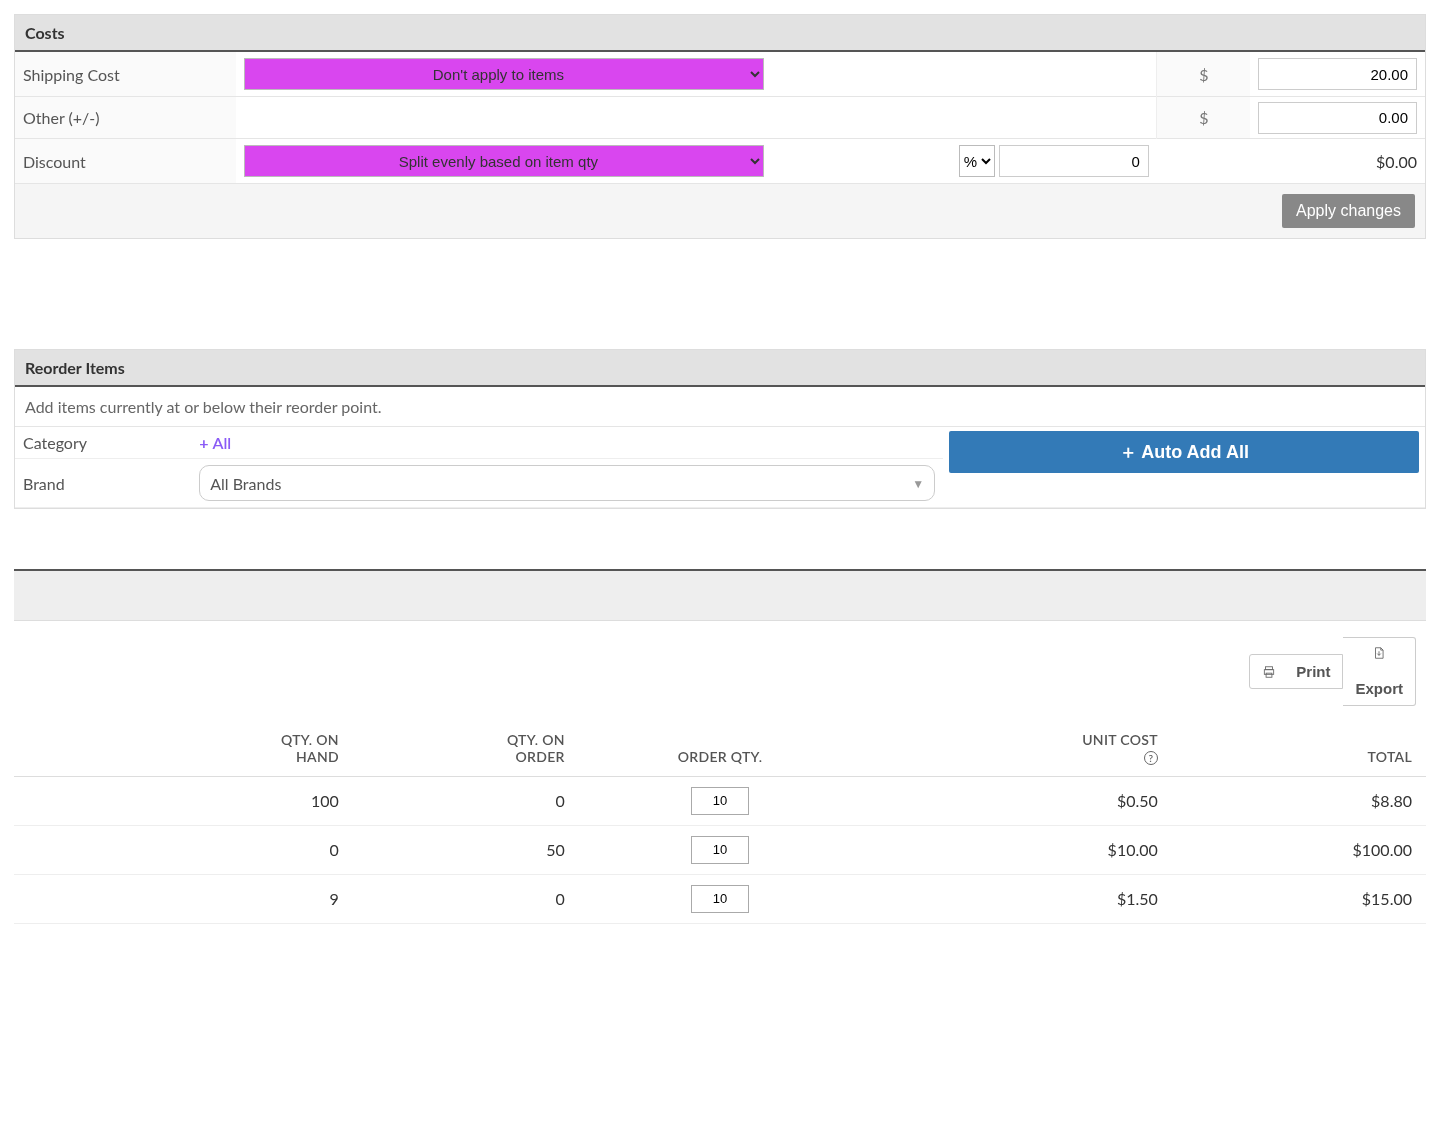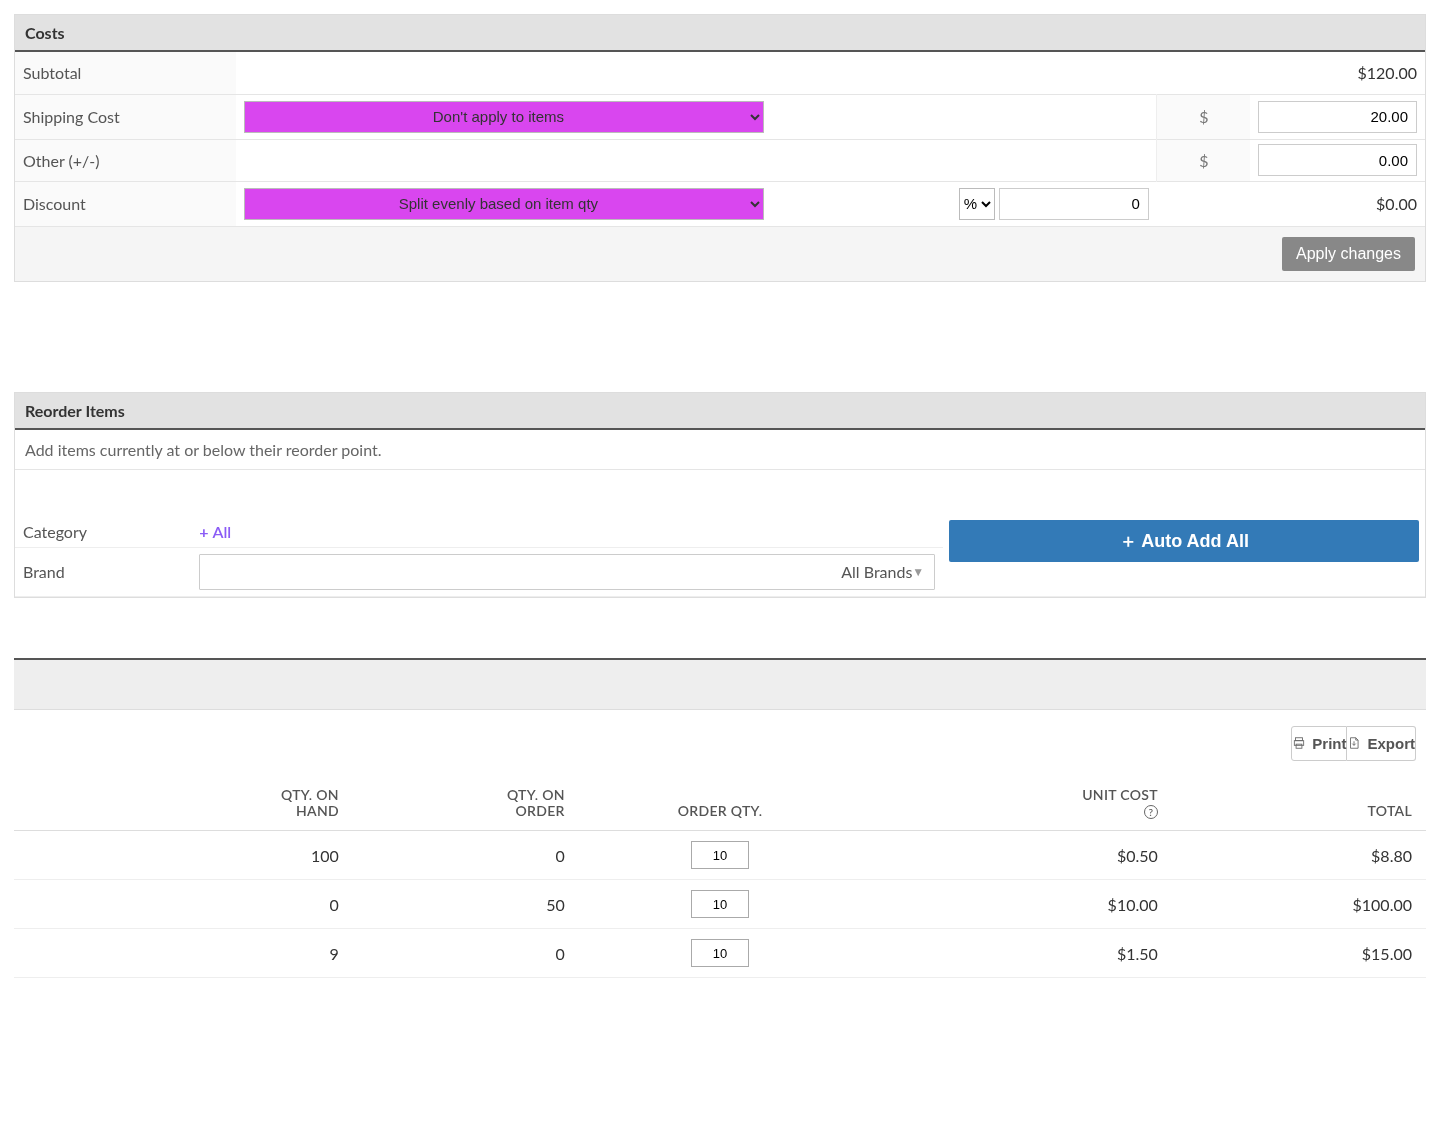--- a/index.html
+++ b/index.html
@@ -37,48 +37,48 @@
   }
   input.num.small { width:150px; }
   select.unit { height:32px; border:1px solid #bbb; background:#fff; font-size:15px; }
   .apply-row { background:#f5f5f5; padding:10px; text-align:right; }
   .btn-grey {
     background:#888; color:#fff; border:none; padding:8px 14px;
     font-size:16px; cursor:pointer; border-radius:2px;
   }
   .gap { height:110px; }
   .reorder-msg { padding:10px 10px; color:#666; border-bottom:1px solid #e5e5e5; }
-  .reorder-filters { width:100%; border-collapse:collapse;margin-top:46px; }
+  .reorder-filters { width:100%; border-collapse:collapse; }
   .reorder-filters td { padding:6px 8px; vertical-align:middle; }
   .reorder-filters tr { border-bottom:1px solid #eee; }
   .link-blue { color:#8b5cf6; cursor:pointer; font-weight:600; }
   .plus { font-weight:bold; margin-right:4px; }
   .btn-blue {
     background:#337ab7; color:#fff; border:none; width:100%;
     height:42px; font-size:18px; font-weight:600; cursor:pointer; border-radius:2px;
   }
   .brand-select {
-    display:flex; align-items:center; justify-content:flex-end;
+    display:flex; align-items:center; justify-content:space-between;
     border:1px solid #ccc; background:#fff; height:36px; padding:0 10px;
-    color:#555; cursor:pointer; border-radius:1px;
+    color:#555; cursor:pointer; border-radius:10px;
   }
   .brand-select .caret { color:#999; font-size:12px; }
 
   .items-area { margin-top:60px; }
   .items-header-strip { background:#eee; height:52px; border-top:2px solid #555; border-bottom:1px solid #ddd; }
   .toolbar-row {
     display:flex; justify-content:flex-end; align-items:center;
     padding:16px 10px; gap:0;
   }
   .mini-btn {
     border:1px solid #ccc; background:#fff; color:#555; font-weight:600;
-    padding:8px 0; font-size:15px; cursor:pointer; display:flex; align-items:center; gap:6px;
+    padding:8px 12px; font-size:15px; cursor:pointer; display:flex; align-items:center; gap:20px;
   }
   .mini-btn:first-child { border-radius:3px 0 0 3px; }
-  .mini-btn:last-child  { border-radius:0 3px 3px 0; border-left:none; }
+  .mini-btn:last-child  { border-radius:0 3px 3px 0; border-left:none;flex-direction:column; }
   .mini-btn svg { width:14px; height:14px; stroke:#666; fill:none; stroke-width:1.5; }
 
   .items-table { width:100%; border-collapse:collapse; }
   .items-table th {
     text-align:right; font-weight:600; color:#555; padding:10px 14px;
     border-bottom:1px solid #ddd; font-size:14px; letter-spacing:0.3px;
     vertical-align:bottom; line-height:1.2;
   }
   .items-table td {
     text-align:right; padding:10px 14px; border-bottom:1px solid #eee; font-size:16px;
@@ -92,26 +92,20 @@
     font-size:10px; line-height:12px; text-align:center; color:#666; margin-left:2px;
   }
 </style>
 </head>
 <body>
 
 <div class="panel">
   <div class="panel-header">Costs</div>
   <table class="costs-table">
     <tbody>
-        <tr>
-      <td class="lbl-cell">Subtotal</td>
-      <td class="ctrl-cell"></td>
-      <td class="mid-cell"></td>
-      <td class="val-cell" colspan="2">$120.00</td>
-    </tr>
     <tr>
       <td class="lbl-cell">Shipping Cost</td>
       <td class="ctrl-cell">
         <select class="full">
           <option>Don't apply to items</option>
         </select>
       </td>
       <td class="mid-cell"></td>
       <td class="prefix-cell">$</td>
       <td class="val-cell" style="padding:4px 8px;">

